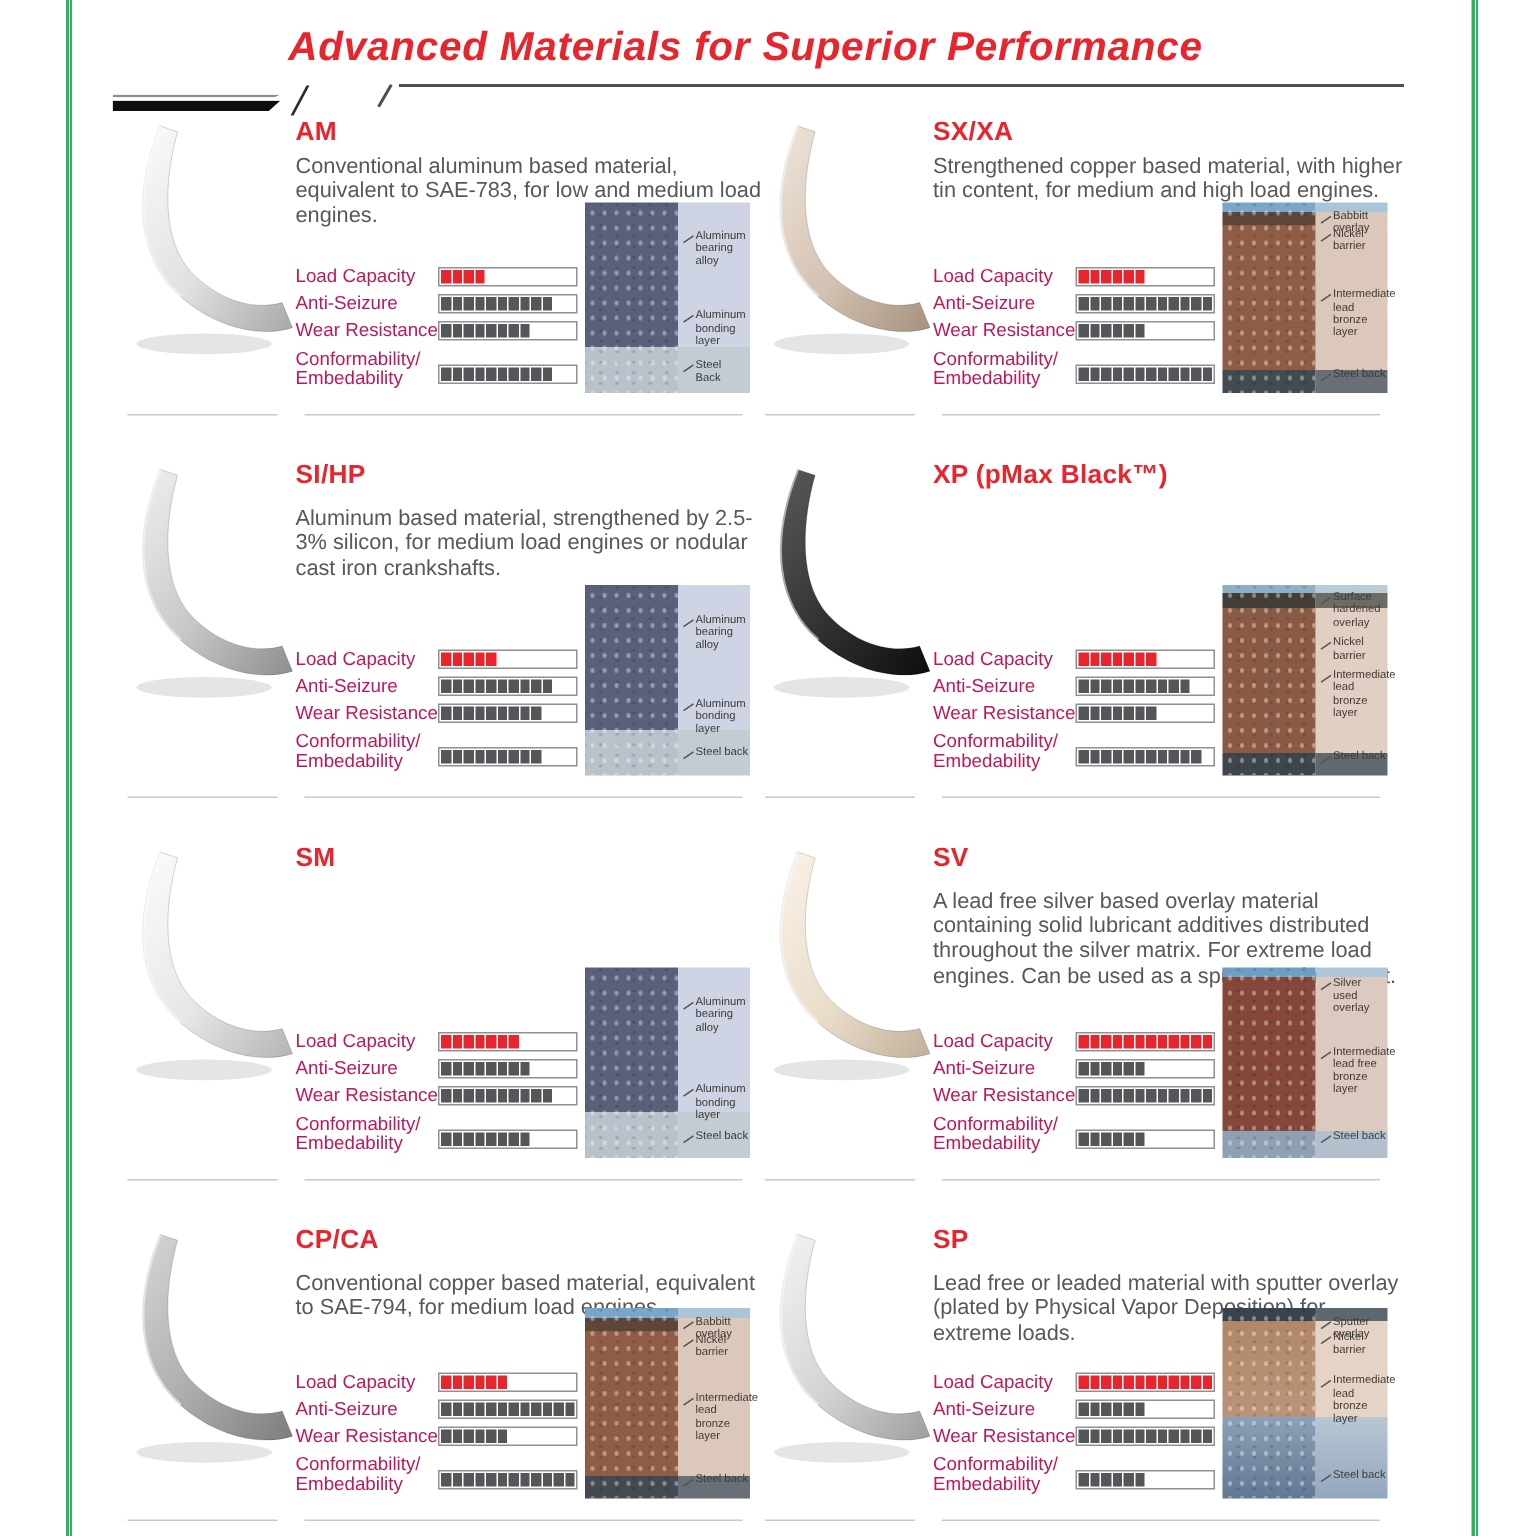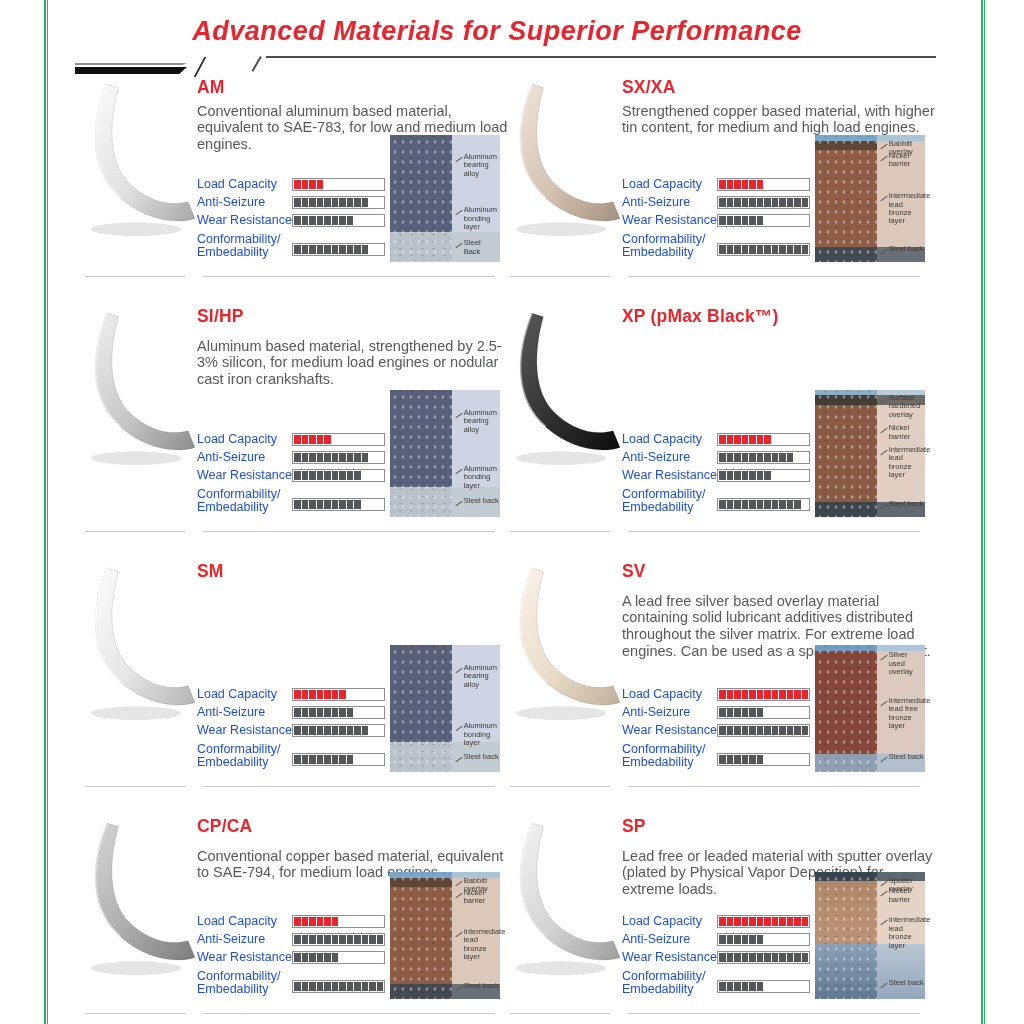--- a/index.html
+++ b/index.html
@@ -35,21 +35,21 @@
   .desc{position:absolute;left:122px;top:46px;width:314px;font-size:14.5px;line-height:1.16;color:#57585a;}
   .row1 .desc{top:28px;}
 
   .shell{position:absolute;left:-6px;top:32px;width:142px;height:162px;}
   .row1 .shell{top:20px;}
 
   
   .ratings{position:absolute;left:122px;bottom:18px;width:312px;}
   .rrow{display:flex;align-items:center;height:18px;}
   .rrow.conf{height:30px;align-items:flex-end;}
-  .rlabel{width:95px;flex:none;font-size:12.5px;color:#1d4ed8;white-space:nowrap;}
+  .rlabel{width:95px;flex:none;font-size:12.5px;color:#be185d;white-space:nowrap;}
   .rlabel.two{line-height:1.05;margin-top:38px;}
   .bar{flex:none;width:93px;height:13px;box-sizing:border-box;border:1px solid #8f9093;background:#fff;
        display:flex;gap:1px;padding:1px;}
   .rrow.conf .bar{margin-bottom:3px;}
   .seg{flex:1 1 0;}
   .seg.on-red{background:#e8252c;}
   .seg.on-gray{background:#55565a;}
 
   
   .layerbox{position:absolute;right:0;bottom:15px;width:110px;height:127px;display:flex;}

